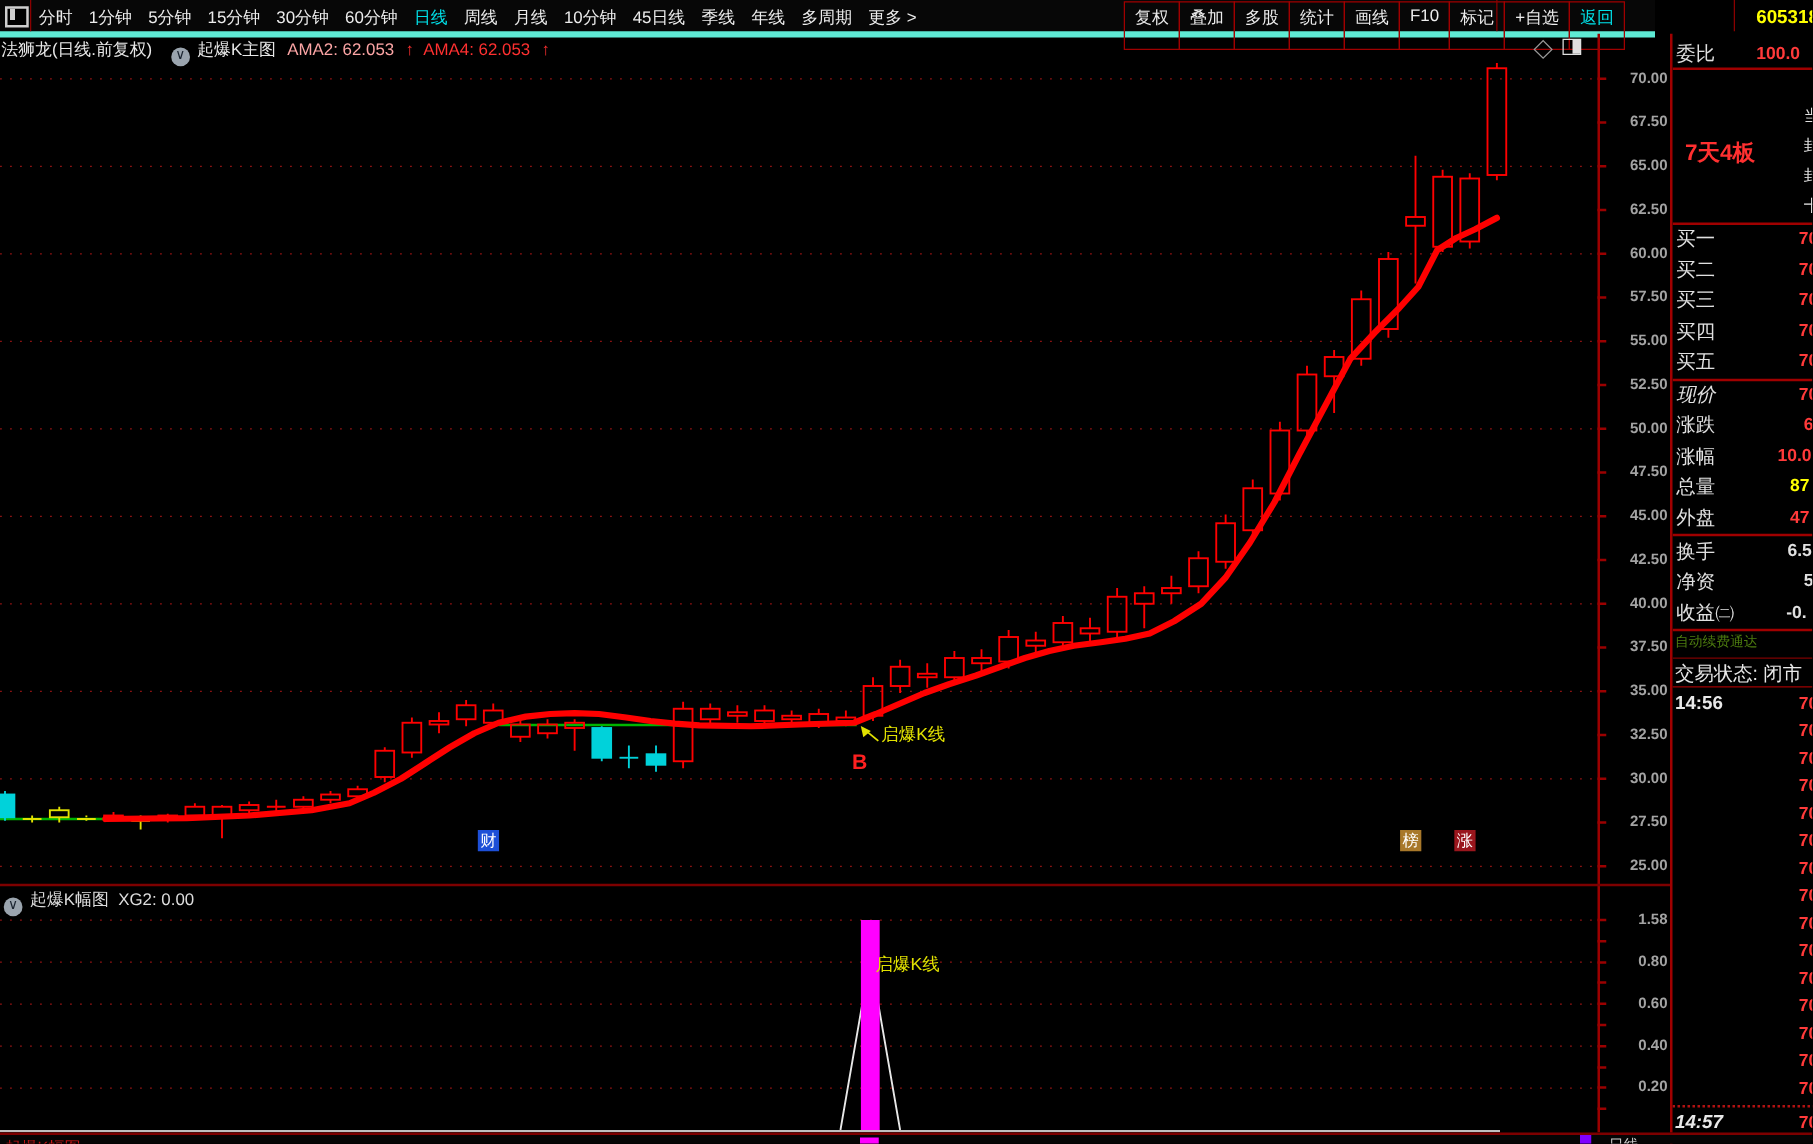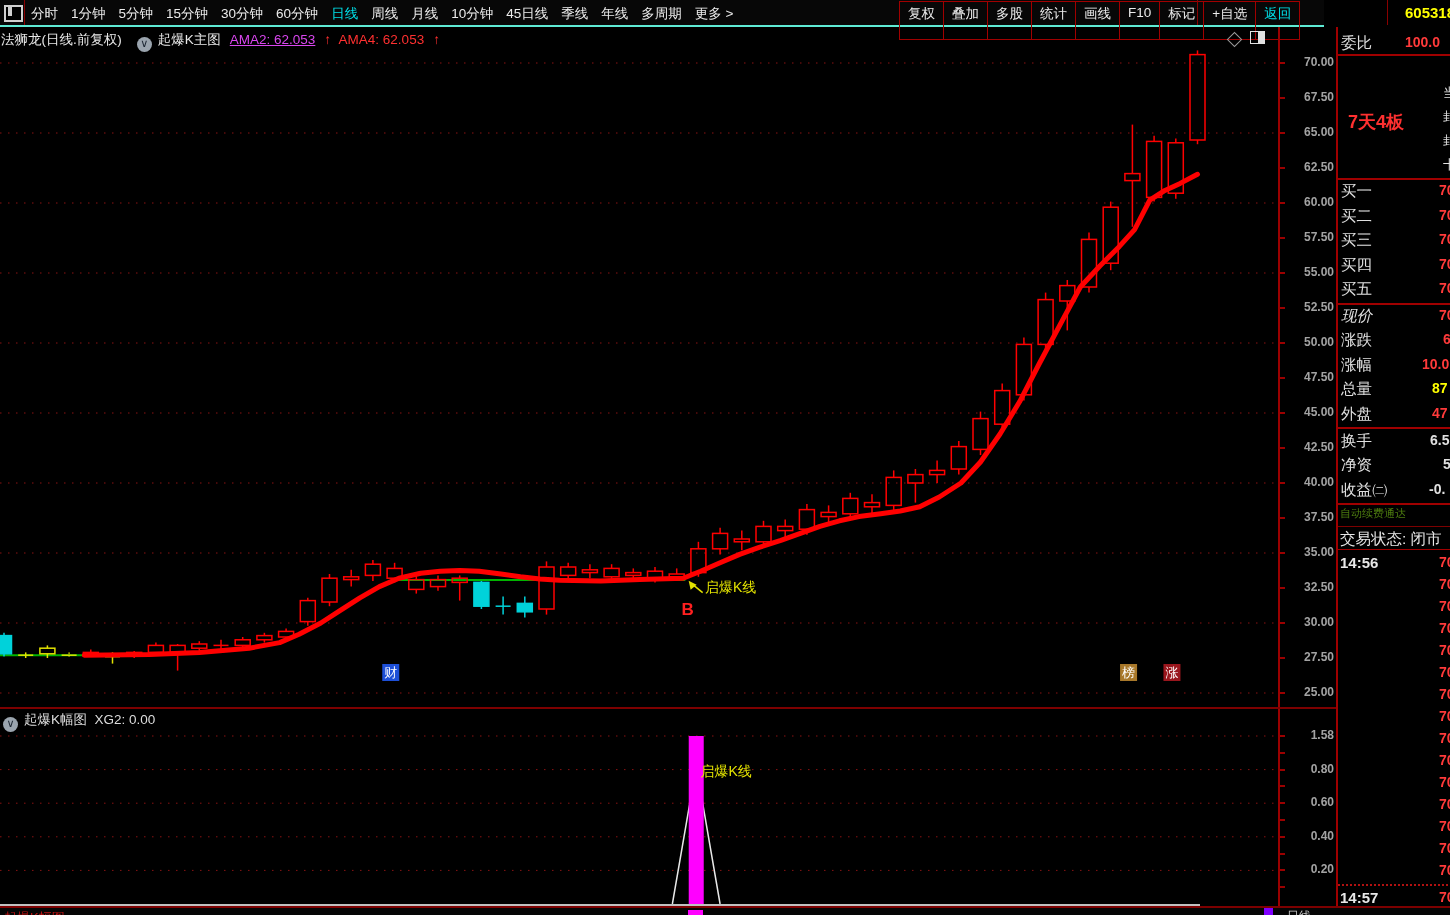--- a/index.html
+++ b/index.html
@@ -1,36 +1,36 @@
 <!DOCTYPE html>
 <html><head>
 <meta charset="utf-8">
 <style>
   html,body{margin:0;padding:0;background:#000;}
   #app{position:relative;width:1450px;height:915px;background:#000;overflow:hidden;
        font-family:"Liberation Sans","DejaVu Sans",sans-serif;color:#e8e8e8;}
   
   .topbar{position:absolute;left:0;top:0;width:1324px;height:25px;background:#070707;
-          border-bottom:2px solid #5eead4;}
+          border-bottom:5px solid #5eead4;}
   .win-icon{position:absolute;left:4px;top:5px;width:15px;height:13px;border:2px solid #cfcfcf;background:#000;}
   .win-icon:after{content:"";position:absolute;left:2px;top:0;width:4px;height:9px;background:#cfcfcf;}
   .vsep{position:absolute;top:0;width:1px;height:25px;background:#8a0000;}
   .menu{position:absolute;left:31px;top:5px;display:flex;gap:13px;font-size:13.5px;white-space:nowrap;}
   .menu span{color:#ececec;}
   .menu span.active{color:#00e0e8;}
   .tools{position:absolute;left:900px;top:1px;display:flex;}
   .tool{border:1px solid #a00000;margin-left:-1px;padding:3px 8px 16px 8px;font-size:13.5px;color:#ececec;white-space:nowrap;}
   .tool.hl{color:#00e0e8;}
   .code{position:absolute;left:1405px;top:4px;color:#ffff00;font-weight:bold;font-size:15px;white-space:nowrap;}
   
   .chart-header{position:absolute;top:31px;left:1px;font-size:13.5px;white-space:nowrap;z-index:5;}
   .chart-header .seg{margin-right:9px;}
   .circ-icon{display:inline-block;width:15px;height:15px;border-radius:50%;background:#9aa4ae;color:#1a2430;
              font-size:11px;line-height:13px;text-align:center;vertical-align:-3px;margin:0 6px;}
-  .ama2{color:#d946ef;text-decoration:underline;}
+  .ama2{color:#fca5a5;}
   .ama4{color:#ff3030;}
   .arr{color:#ff3030;font-weight:bold;}
   .corner-icons{position:absolute;top:31px;left:1229px;z-index:5;}
   .diamond{display:inline-block;width:9px;height:9px;border:1px solid #9a9a9a;transform:rotate(45deg);margin-right:10px;}
   .splitbox{display:inline-block;width:13px;height:11px;border:1px solid #e0e0e0;position:relative;vertical-align:1px;}
   .splitbox:after{content:"";position:absolute;right:0;top:0;width:6px;height:11px;background:#e0e0e0;}
   
   .vline{position:absolute;background:#9b0000;width:2px;}
   .hline{position:absolute;background:#7d0000;height:2px;}
   .axis-label{position:absolute;width:50px;text-align:right;font-size:12px;font-weight:bold;color:#a3a3a3;}
@@ -425,21 +425,21 @@
       <span class="p-row-value red-v" style="position: absolute; top: 659px; left: 101px;">70</span>
       <span class="p-row-value red-v" style="position: absolute; top: 681px; left: 101px;">70</span>
       <span class="p-row-value red-v" style="position: absolute; top: 703px; left: 101px;">70</span>
       <span class="p-row-value red-v" style="position: absolute; top: 725px; left: 101px;">70</span>
       <span class="p-row-value red-v" style="position: absolute; top: 747px; left: 101px;">70</span>
       <span class="p-row-value red-v" style="position: absolute; top: 769px; left: 101px;">70</span>
       <span class="p-row-value red-v" style="position: absolute; top: 791px; left: 101px;">70</span>
       <span class="p-row-value red-v" style="position: absolute; top: 813px; left: 101px;">70</span>
       <span class="p-row-value red-v" style="position: absolute; top: 835px; left: 101px;">70</span>
       <div class="p-dotted" style="top: 857px;"></div>
-      <div class="t-time" style="top: 862px;">14:57</div>
+      <div class="t-time" style="top: 862px; font-style: italic;">14:57</div>
       <span class="p-row-value red-v" style="position: absolute; top: 862px; left: 101px;">70</span>
       <div class="p-dotted" style="top: 884px;"></div>
     </div>
 
   <div class="bottom-strip">
     <span style="position:absolute;left:4px;top:1px;color:#c41414;font-size:13px">起爆K幅图</span>
     <span style="position:absolute;left:688px;top:2px;width:15px;height:6px;background:#ff00ff"></span>
     <span style="position:absolute;left:1264px;top:0;width:9px;height:8px;background:#8000ff"></span>
     <span style="position:absolute;left:1287px;top:0;color:#c8c8c8;font-size:12px">日线</span>
   </div>

